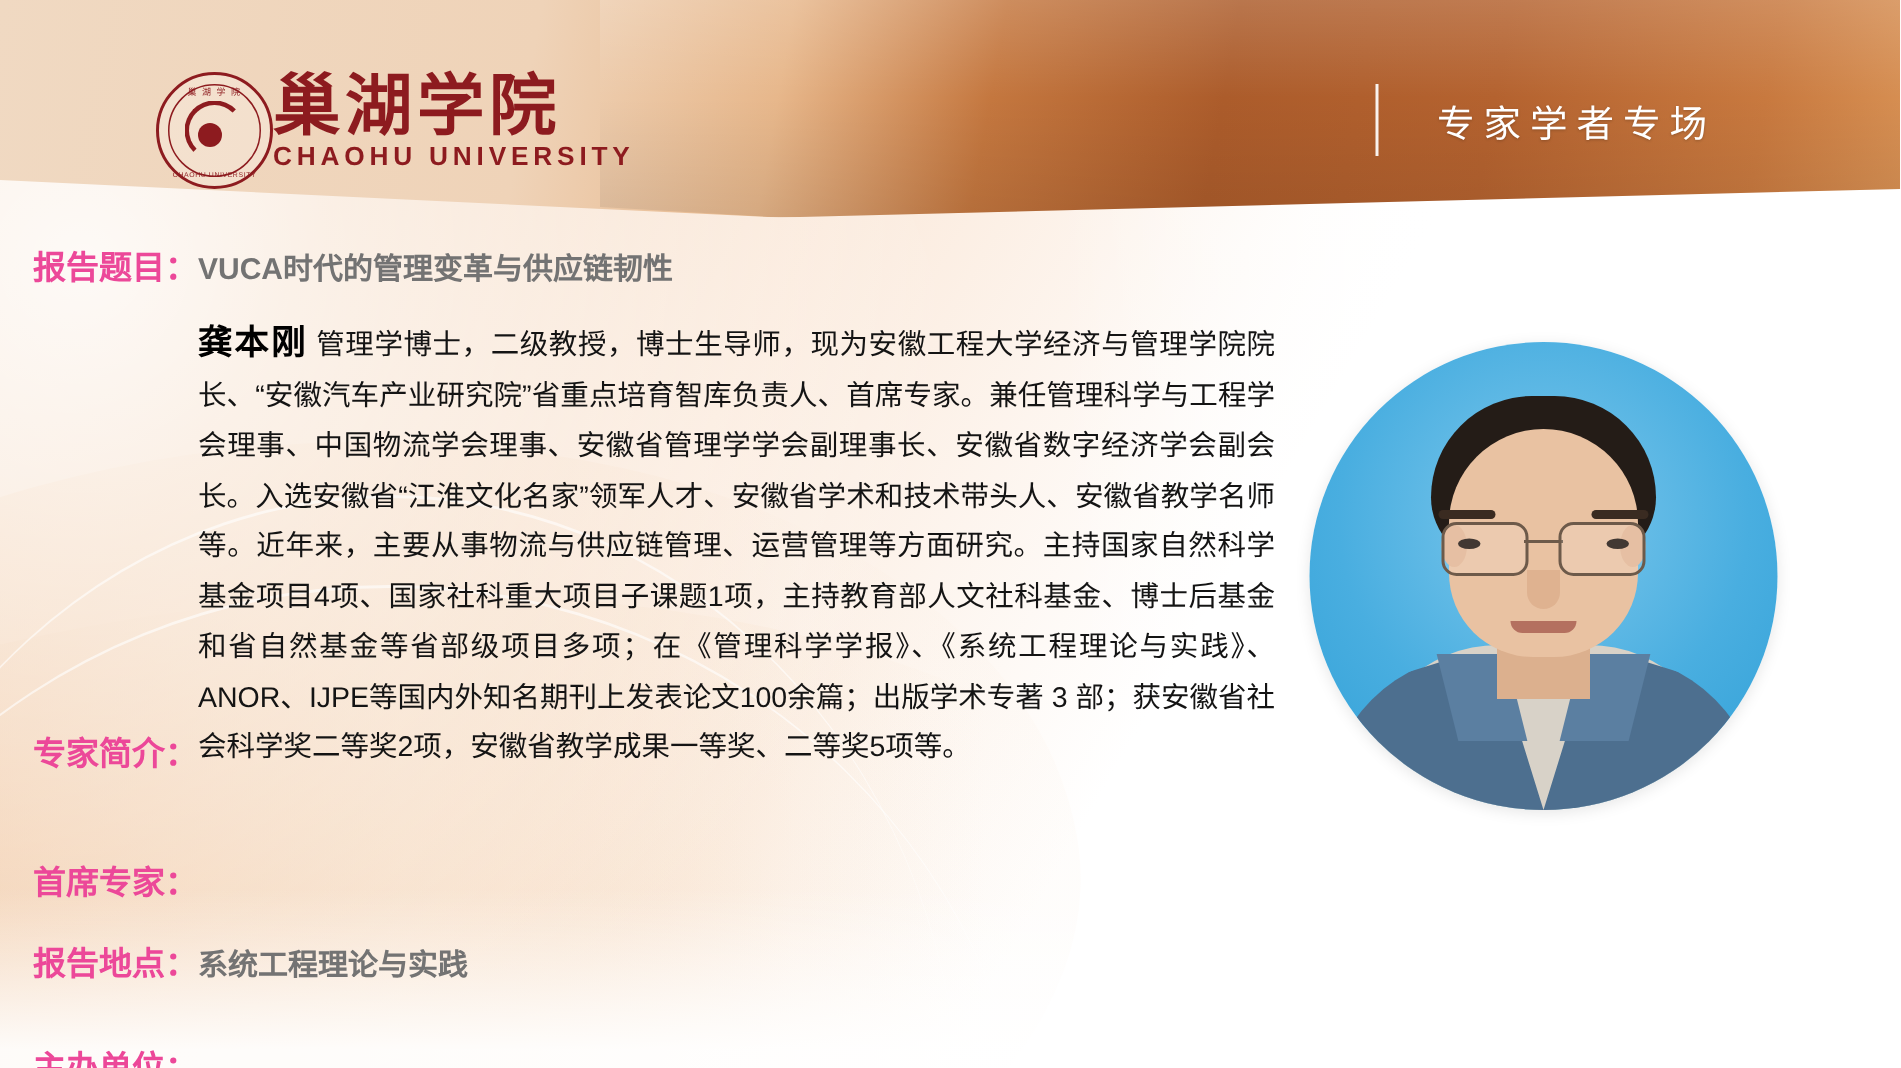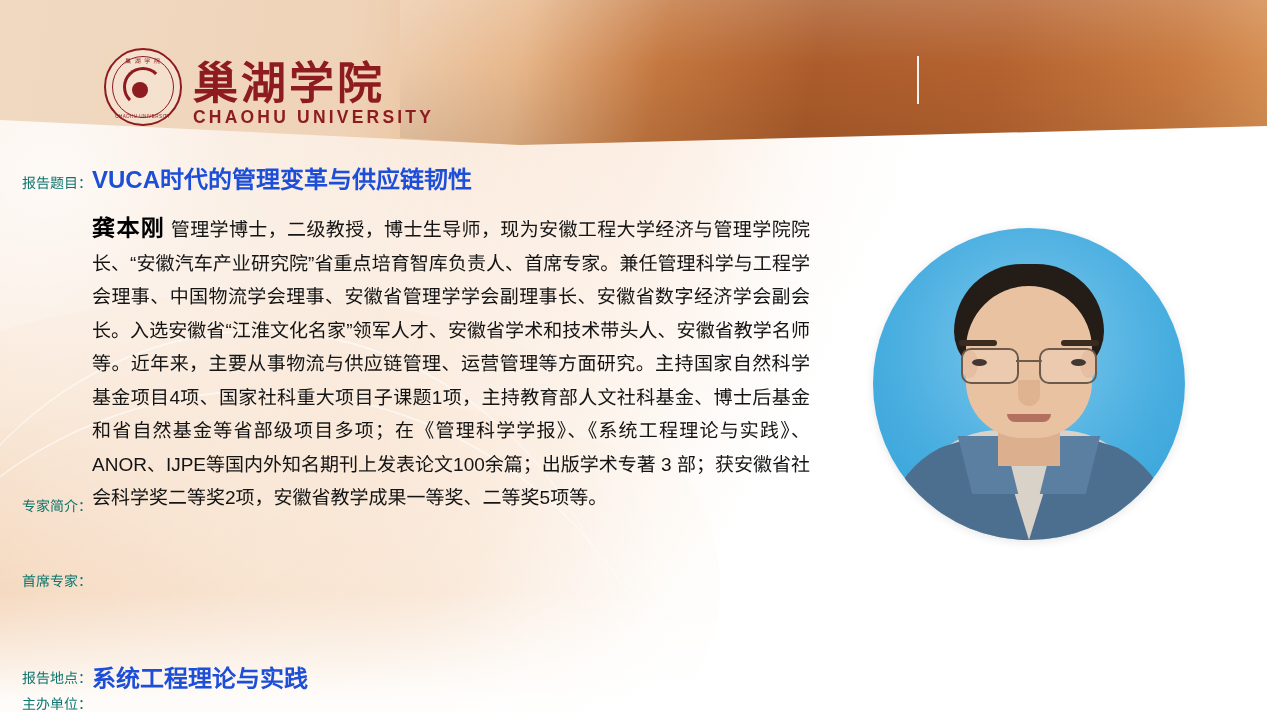--- a/index.html
+++ b/index.html
@@ -129,22 +129,22 @@
     background: linear-gradient(180deg, rgba(255,255,255,0.16) 0%, rgba(255,255,255,0) 45%, rgba(0,0,0,0.08) 100%);
     clip-path: polygon(0 0, 867px 0, 867px 126px, 120px 145px, 0 138px);
   }
 
   
   .logo-wrap {
     position: absolute;
     left: 104px;
     top: 48px;
     display: flex;
-    align-items: flex-end;
-    gap: 11px;
+    align-items: flex-start;
+    gap: 0;
   }
   .logo-seal {
     width: 74px;
     height: 74px;
     border-radius: 50%;
     border: 2.5px solid #8d1b1f;
     position: relative;
     background: rgba(255,255,255,0.25);
     flex: none;
   }
@@ -236,28 +236,28 @@
     letter-spacing: 6px;
     color: #ffffff;
     font-family: "DejaVu Serif", "Liberation Serif", serif;
     text-shadow: 0 1px 2px rgba(0,0,0,0.22);
   }
 
   
   .content { position: absolute; left: 0; top: 0; width: 1267px; height: 712px; }
 
   .label {
-    color: #0f766e;
-    font-size: 14px;
-    font-weight: 400;
+    color: #ec4899;
+    font-size: 22px;
+    font-weight: 700;
     white-space: nowrap;
   }
   .value {
-    color: #1d4ed8;
-    font-size: 24px;
+    color: #737373;
+    font-size: 20px;
     font-weight: 700;
   }
 
   .row-title {
     position: absolute;
     left: 22px;
     top: 160px;
     display: flex;
     align-items: baseline;
   }
@@ -286,23 +286,23 @@
   .row-time {
     position: absolute;
     left: 22px;
     top: 570px;
     display: flex;
     align-items: baseline;
   }
   .row-place {
     position: absolute;
     left: 22px;
-    top: 659px;
+    top: 624px;
     display: flex;
-    align-items: center;
+    align-items: flex-end;
   }
   .row-host {
     position: absolute;
     left: 22px;
     top: 693px;
     display: flex;
     align-items: baseline;
   }
 
   
@@ -479,20 +479,21 @@
         <div class="mark"></div>
         <div class="bottom-text">CHAOHU UNIVERSITY</div>
       </div>
       <div class="logo-text">
         <div class="logo-cn">巢湖学院</div>
         <div class="logo-en">CHAOHU UNIVERSITY</div>
       </div>
     </div>
 
     <div class="banner-divider"></div>
+    <div class="banner-sub">专家学者专场</div>
   </div>
 
   <div class="content">
 
     <div class="row-title">
       <span class="label">报告题目：</span>
       <span class="value">VUCA时代的管理变革与供应链韧性</span>
     </div>
 
     <div class="row-bio">

